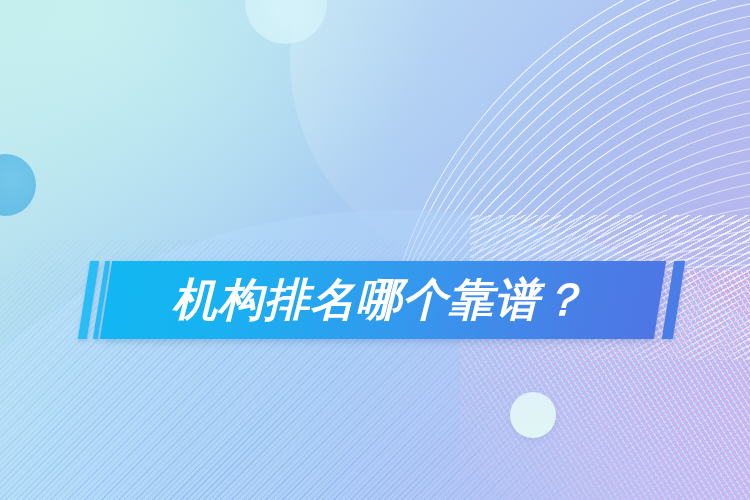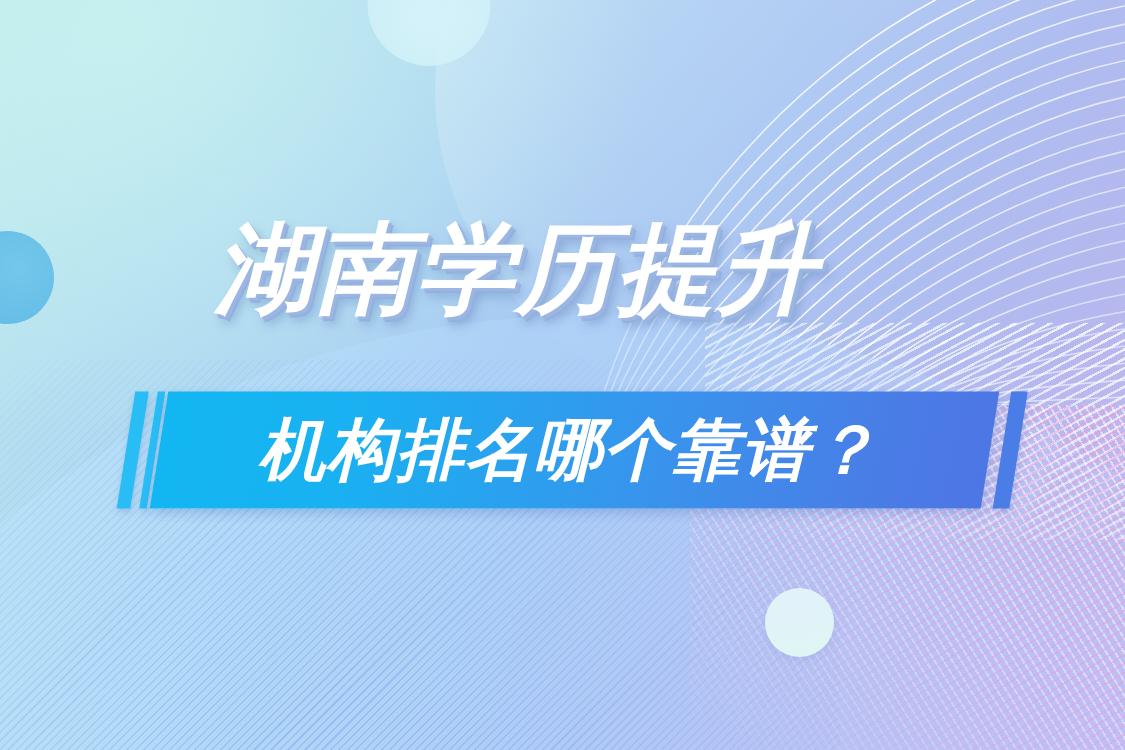--- a/index.html
+++ b/index.html
@@ -280,21 +280,20 @@
 
   <div class="swoosh-bottom"></div>
   <div class="hatch-bl"></div>
   <div class="hatch-br-top"></div>
   <div class="dots-br"></div>
 
   <div class="circle circle-top"></div>
   <div class="circle circle-left"></div>
   <div class="circle circle-bottom"></div>
 
-  <div class="title">湖南学历提升</div>
 
   <div class="bar bar-l1"></div>
   <div class="bar bar-l2"></div>
 
   <div class="subbanner">
     <div class="subbanner-inner">
       <span class="subtitle">机构排名哪个靠谱？</span>
     </div>
   </div>
 

